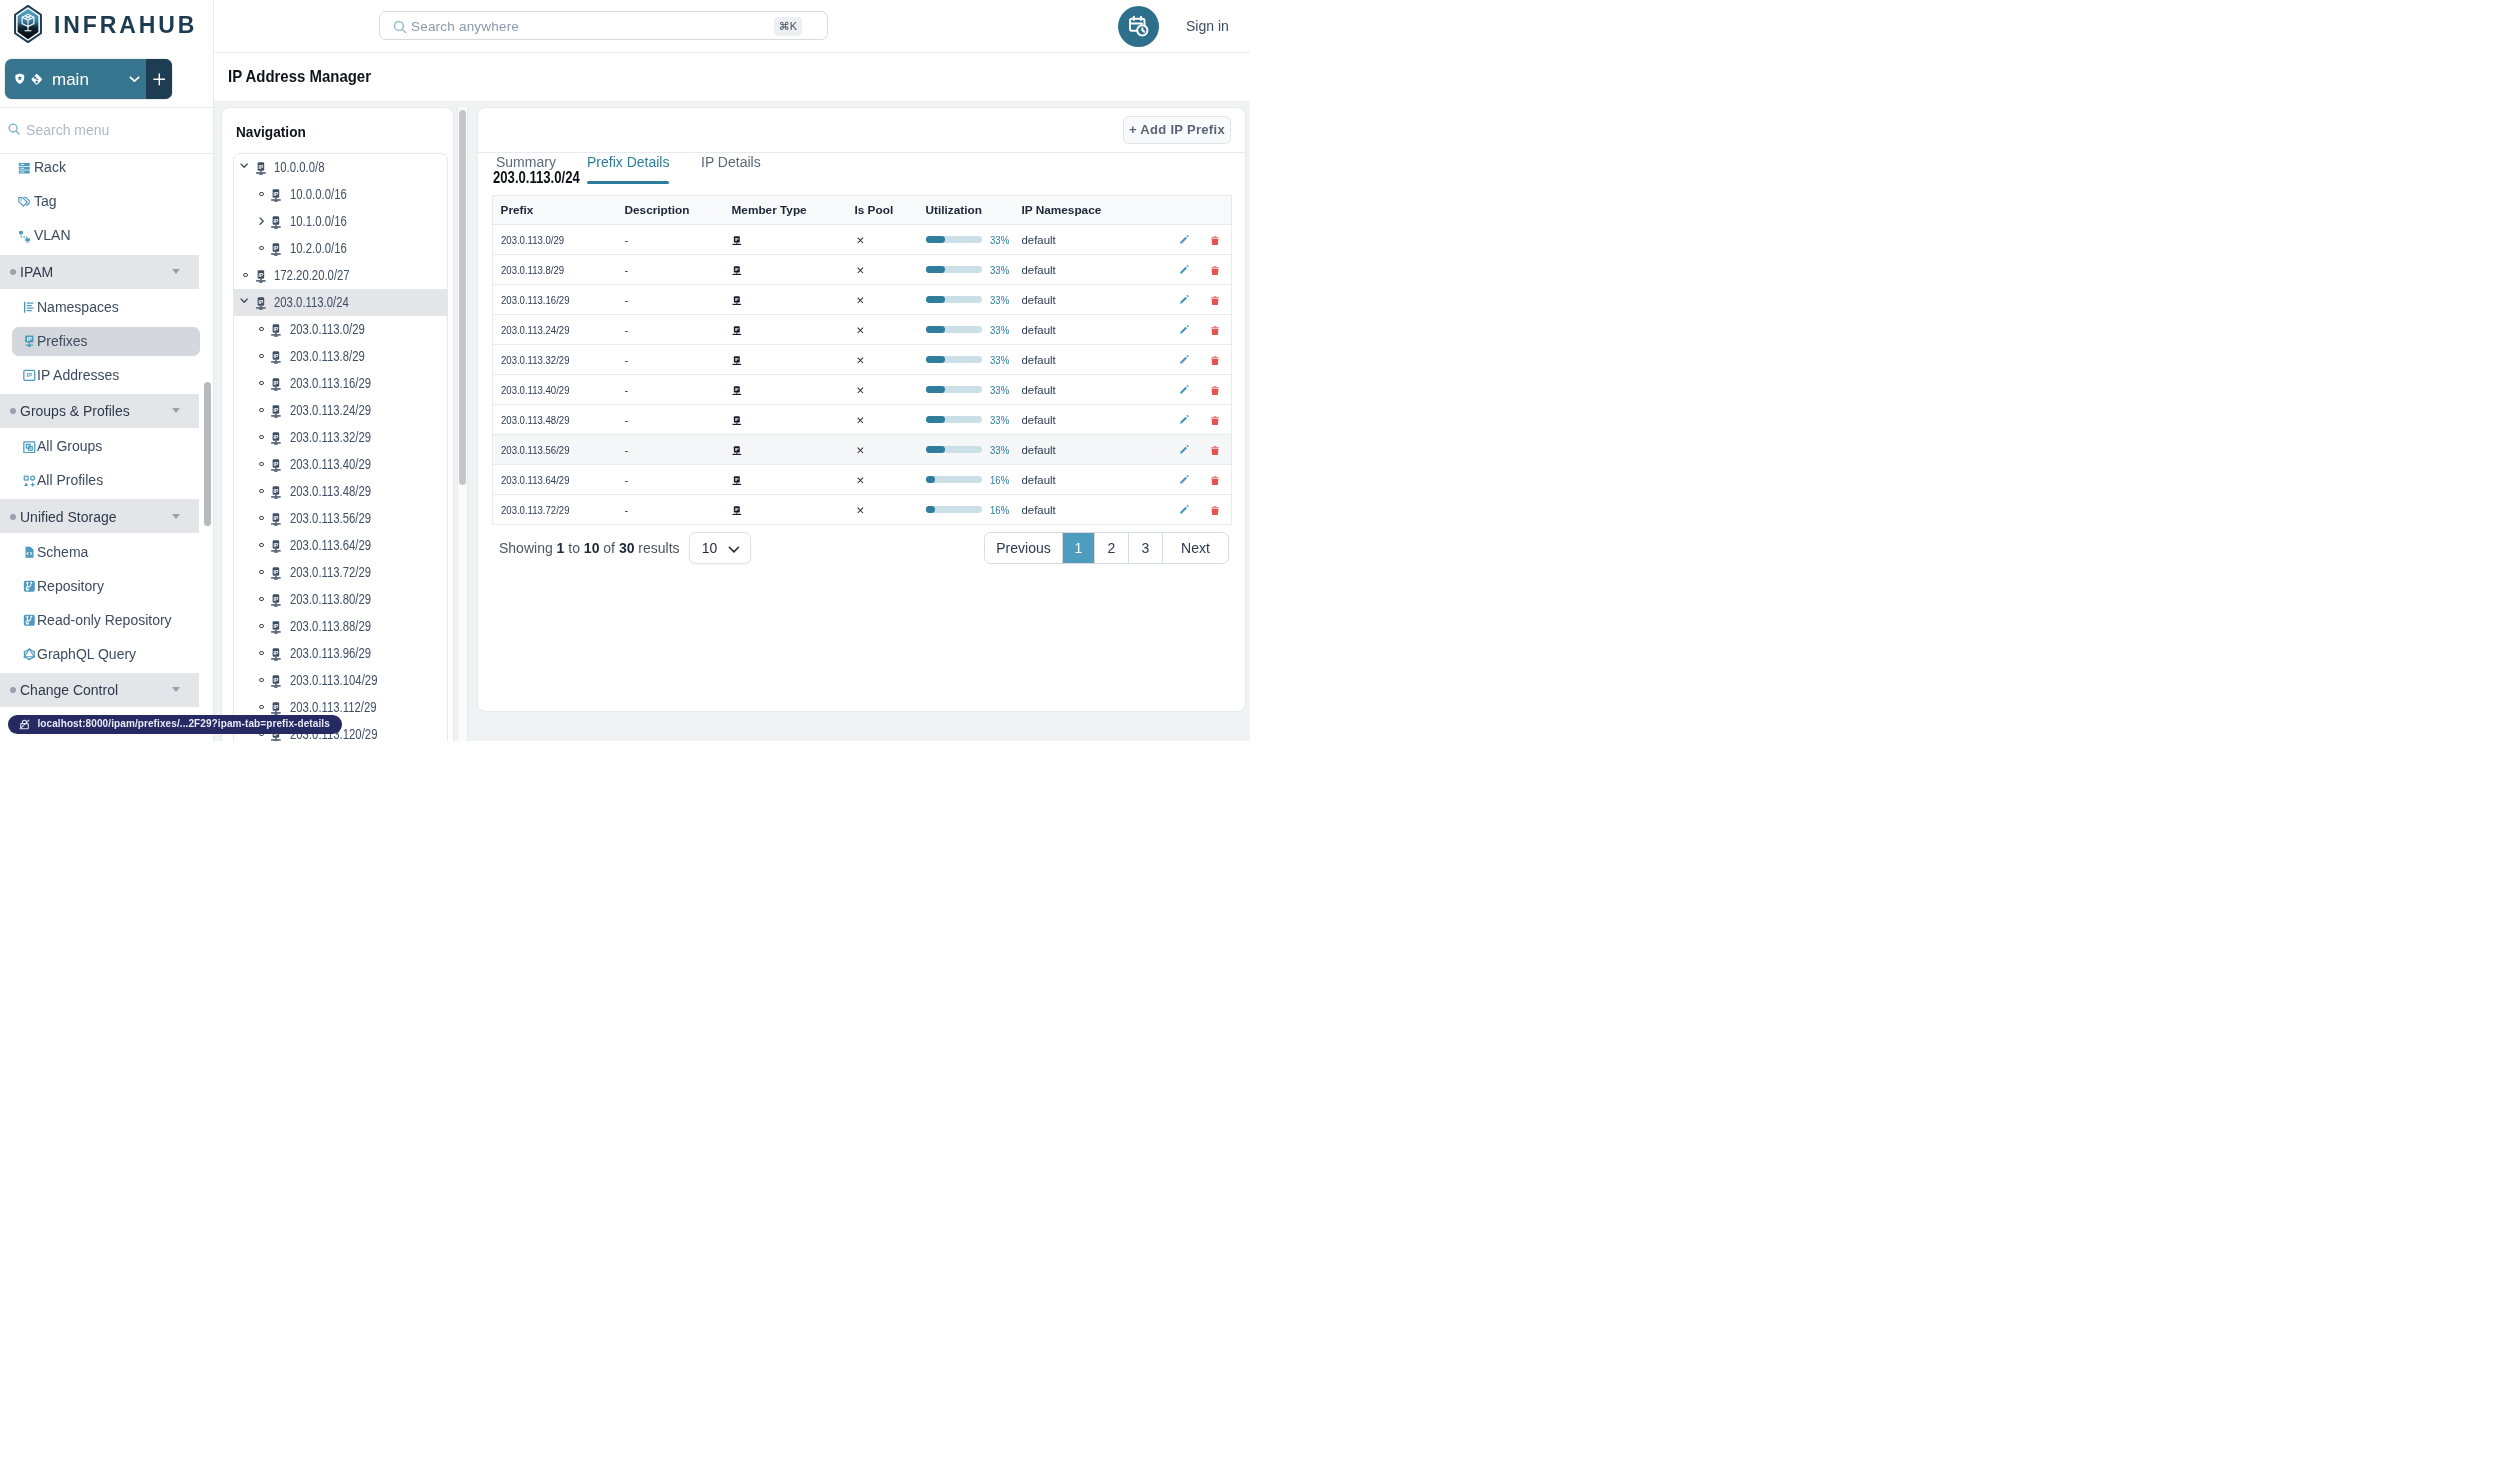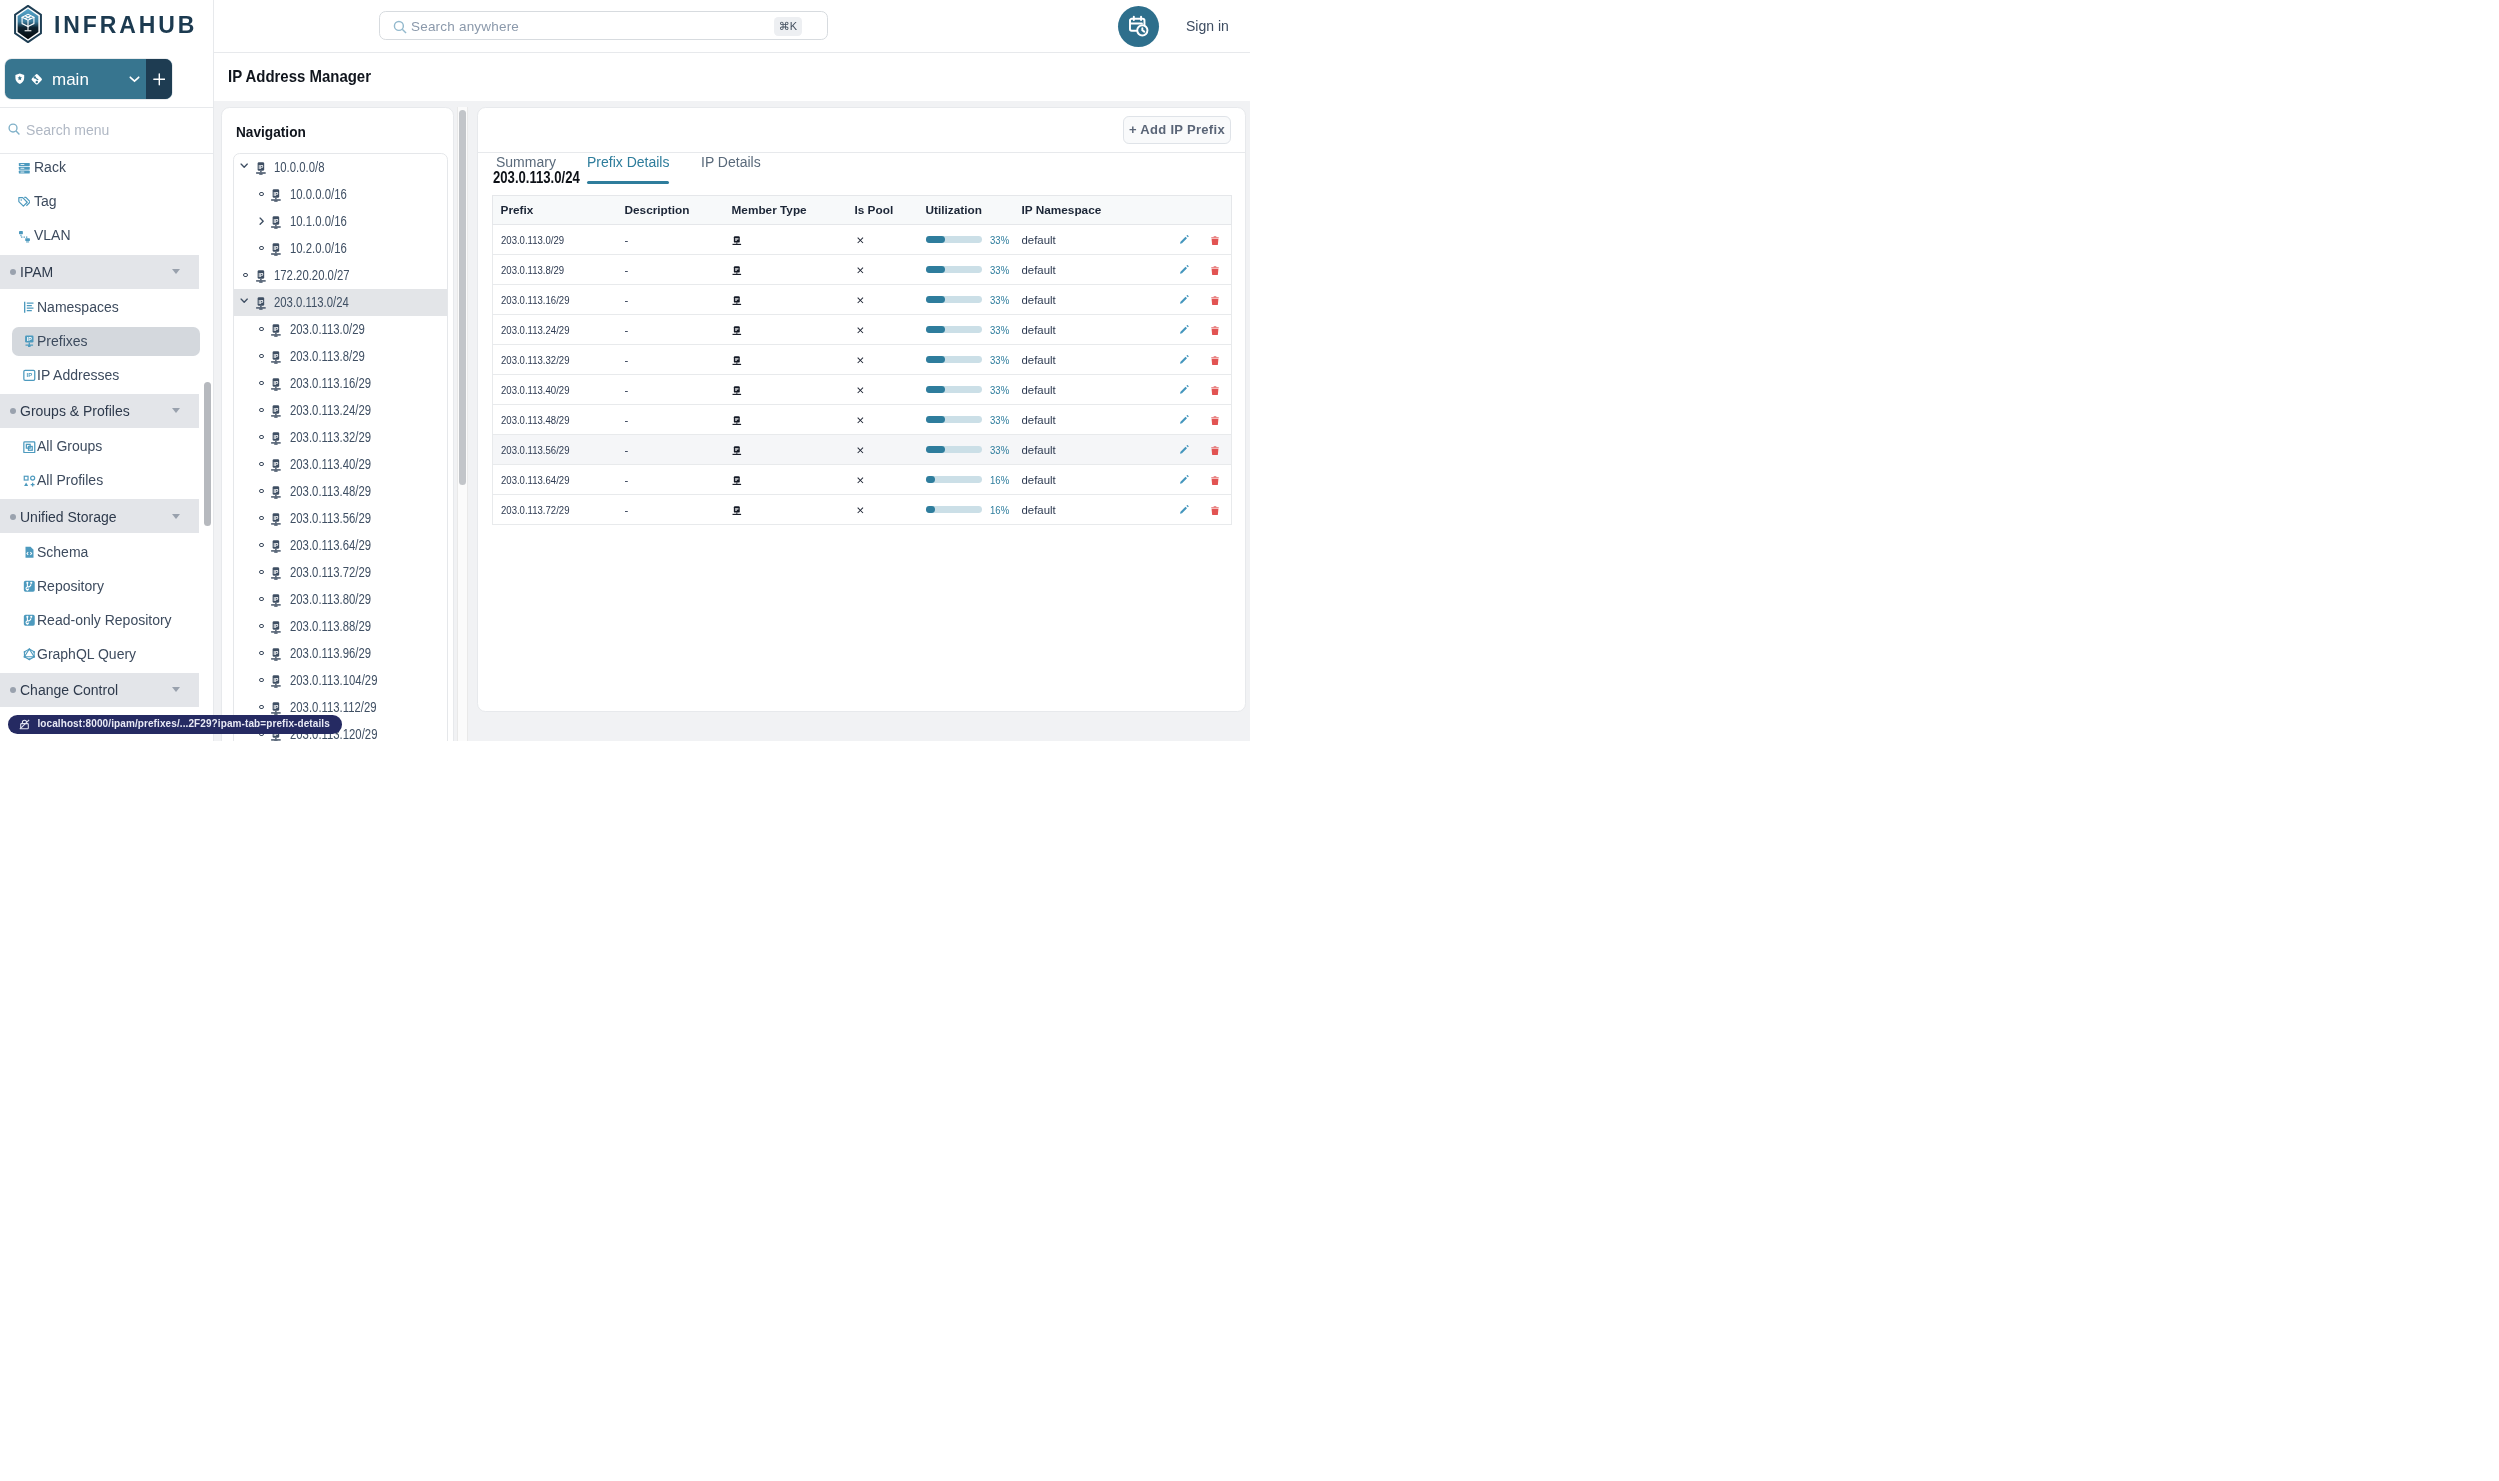--- a/index.html
+++ b/index.html
@@ -908,20 +908,33 @@
                 <span style="position:absolute;right:12.2px;top:10px"><svg width="8" height="9.3" viewBox="0 0 14 16" fill="#e25352">
                     <path d="M1 4.5h12l-.9 10a1.5 1.5 0 01-1.5 1.4h-7.2a1.5 1.5 0 01-1.5-1.4L1 4.5z"></path>
                     <path d="M0.5 2.2h13v1.5h-13z"></path>
                     <path d="M4.7 0.5h4.6v1.4H4.7z"></path>
                   </svg></span>
               </td>
         </tr>
       </tbody>
       </table>
     </div>
+    <div id="paging">
+      <div id="showing">Showing <b>1</b> to <b>10</b> of <b>30</b> results</div>
+      <div id="pgsel">10<svg width="11.8" height="7.6" viewBox="0 0 14 9" style="position:absolute;right:10px;top:12.6px" fill="none" stroke="#1f2937" stroke-width="1.8" stroke-linecap="round">
+            <path d="M1.5 1.5L7 7l5.5-5.5"></path>
+          </svg></div>
+      <div id="pager">
+        <div class="pbtn" style="width:78px">Previous</div>
+        <div class="pbtn on" style="width:32px">1</div>
+        <div class="pbtn" style="width:34px">2</div>
+        <div class="pbtn" style="width:34px">3</div>
+        <div class="pbtn" style="width:65px">Next</div>
+      </div>
+    </div>
   </div>
   <div class="abs" id="urlpill">
       <svg width="11" height="11" viewBox="0 0 13 13" style="position:absolute;left:11px;top:3.8px" fill="none" stroke="#dfe1f0" stroke-width="1.3">
         <rect x="2" y="5.5" width="9" height="6" rx="1"></rect>
         <path d="M4 5.5V4a2.5 2.5 0 015 0"></path>
         <line x1="1" y1="12" x2="12" y2="1"></line>
       </svg>
       <span>localhost:8000/ipam/prefixes/...2F29?ipam-tab=prefix-details</span>
     </div>
 </div>

